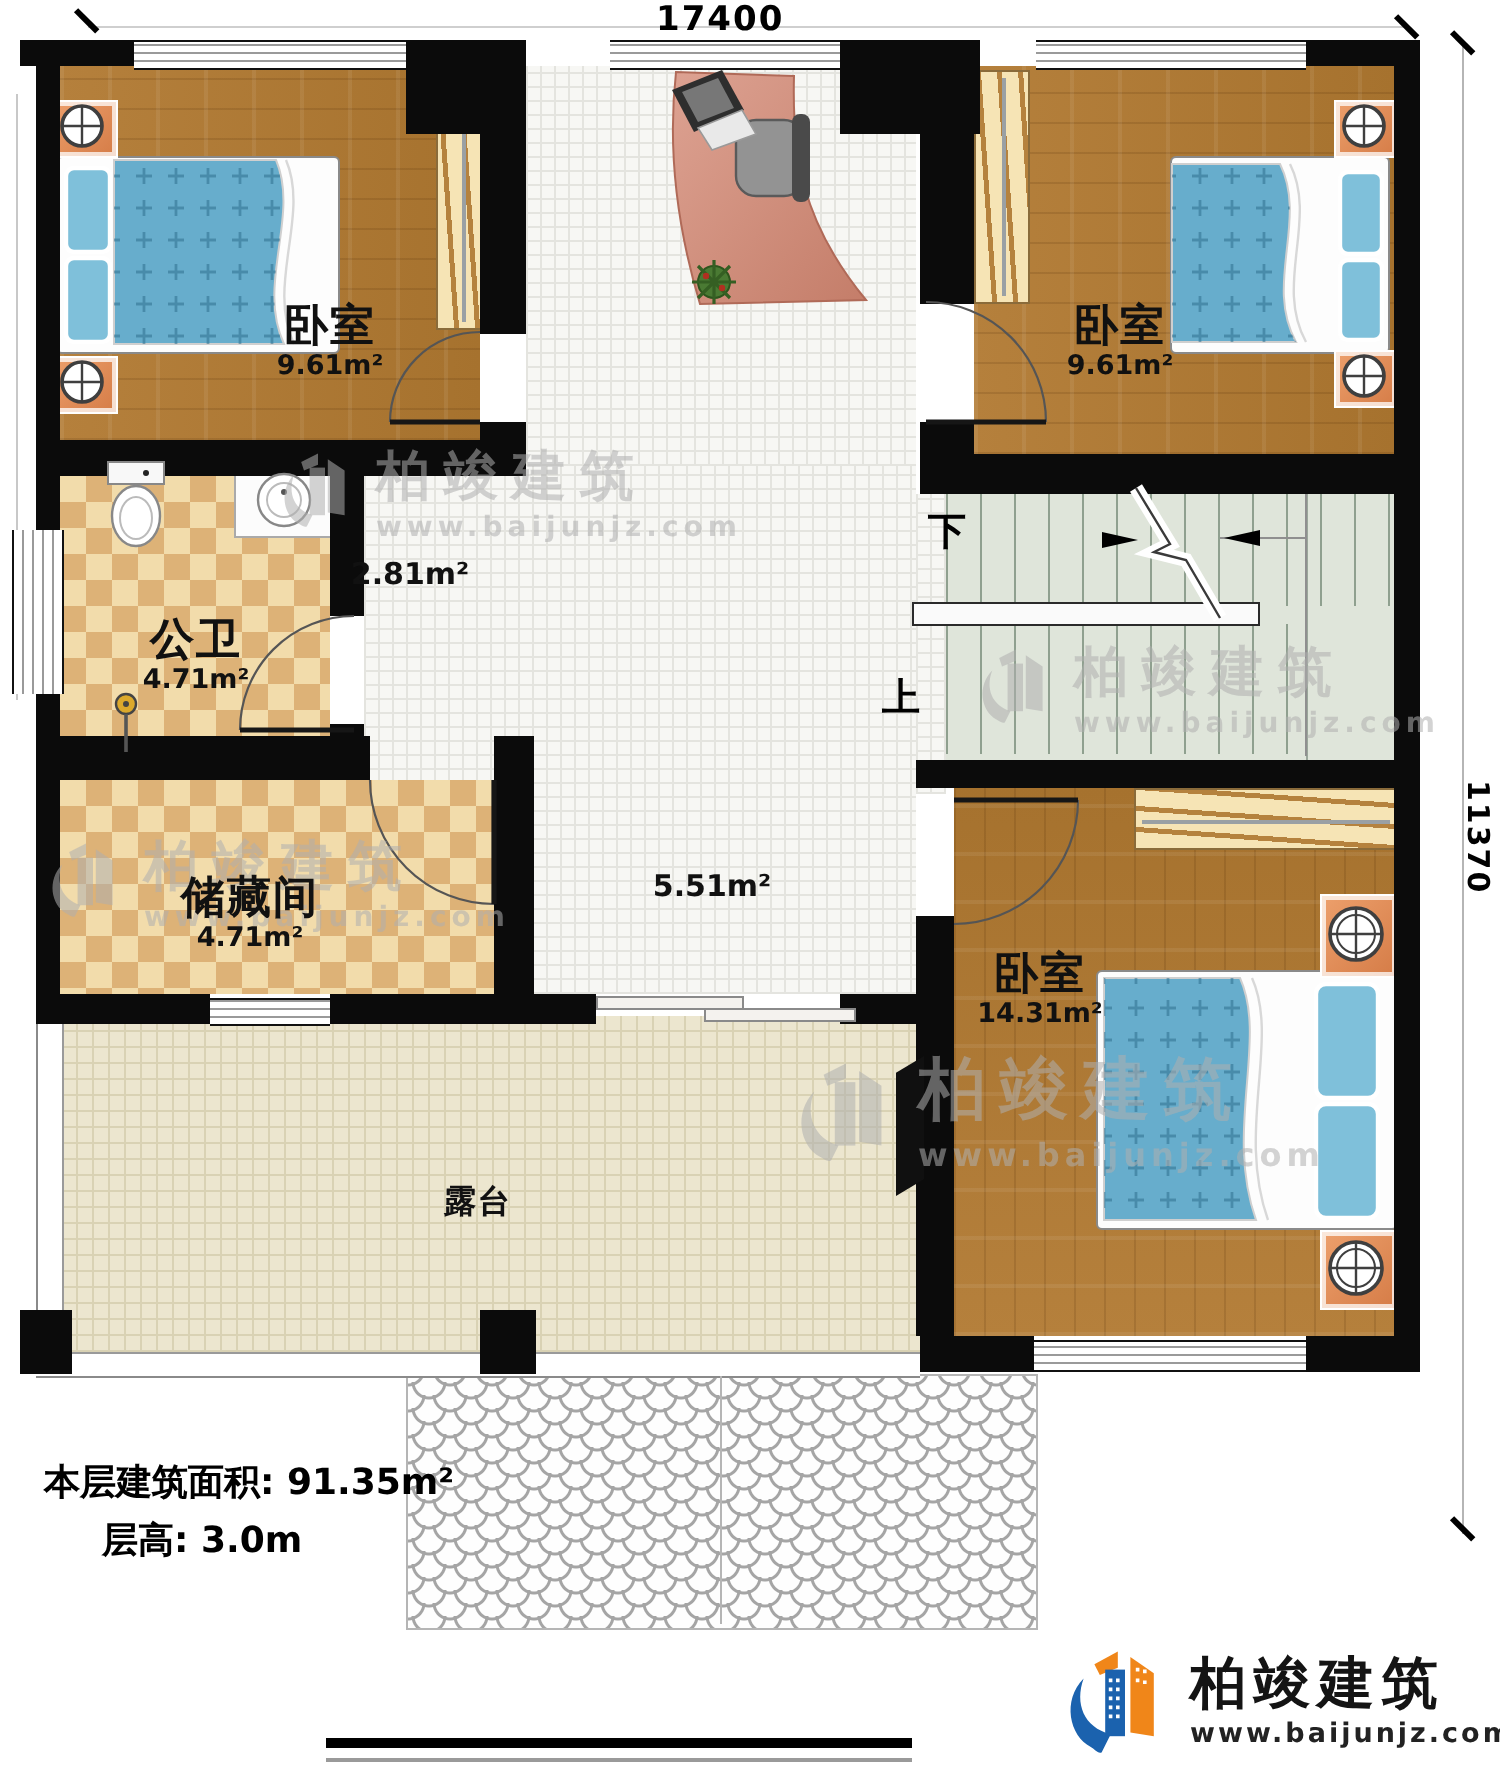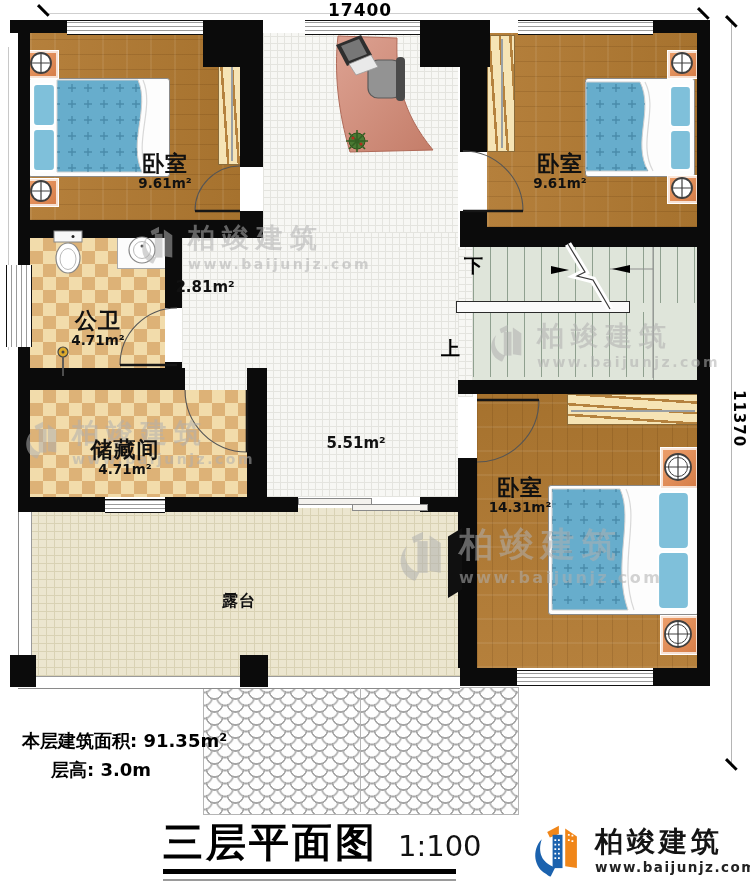--- a/index.html
+++ b/index.html
@@ -375,24 +375,20 @@
     </svg>
     <div>
       <div class="wmname" style="font-size:34px;">柏竣建筑</div>
       <div class="wmurl" style="font-size:16px;">www.baijunjz.com</div>
     </div>
   </div>
 
   <div class="abs note" style="left:22px;top:729px;">本层建筑面积: 91.35m²</div>
   <div class="abs note" style="left:7px;top:758px;margin-left:44px;">层高: 3.0m</div>
 
-  <div class="abs titlebar" style="left:163px;top:815px;">
-    <span class="maintitle">三层平面图</span>
-    <span class="scale">1:100</span>
-  </div>
   <div class="abs rule1" style="left:163px;top:869px;width:293px;height:5px;"></div>
   <div class="abs rule2" style="left:163px;top:879px;width:293px;height:2px;"></div>
 
   <div class="abs brand" style="left:531px;top:820px;">
     <svg width="54" height="62" viewBox="0 0 60 66">
       <path d="M16,58 C4,52 0,32 12,20 C7,34 12,47 27,51 L22,61 C20,62 18,59 16,58 Z" fill="#1b62ae"></path>
       <path d="M18,12 L31,5 L31,14 L21,18 Z" fill="#f08619"></path>
       <rect x="24" y="15" width="11" height="37" fill="#1b62ae"></rect>
       <path d="M26,20 h2 v2 h-2 Z M30,20 h2 v2 h-2 Z M26,25 h2 v2 h-2 Z M30,25 h2 v2 h-2 Z M26,30 h2 v2 h-2 Z M30,30 h2 v2 h-2 Z M26,35 h2 v2 h-2 Z M30,35 h2 v2 h-2 Z M26,40 h2 v2 h-2 Z M30,40 h2 v2 h-2 Z" fill="#ffffff"></path>
       <path d="M38,8 L51,17 V52 L38,50 Z" fill="#f08619"></path>

